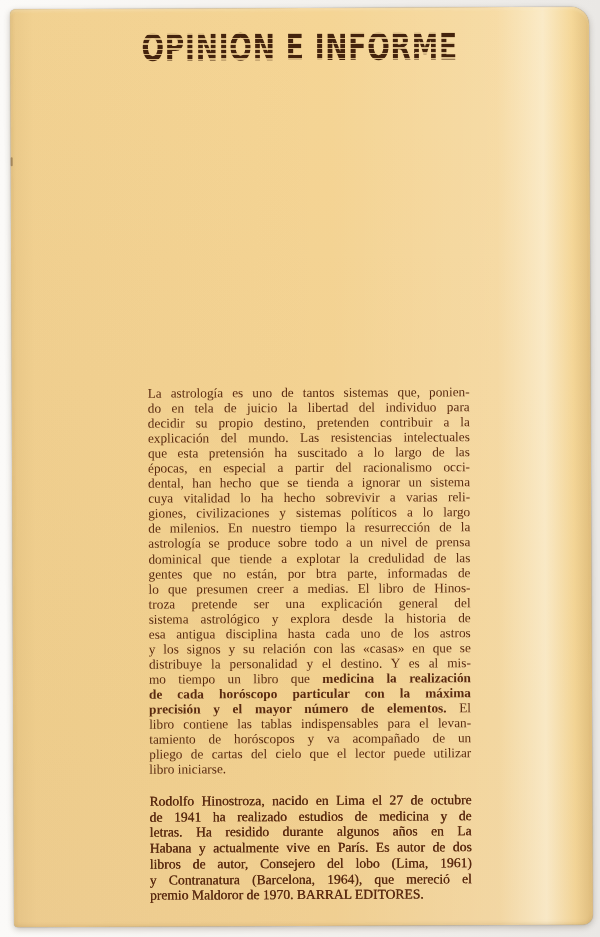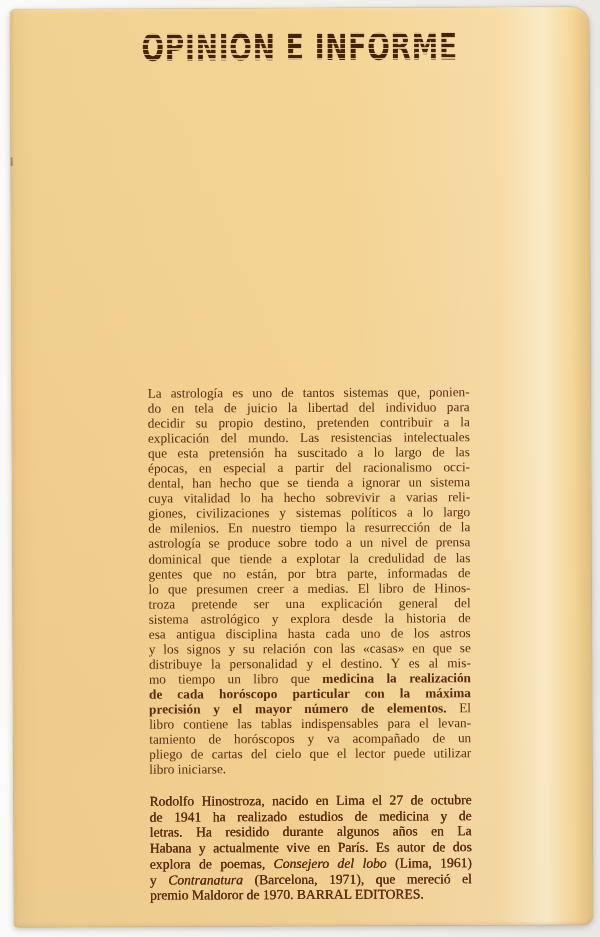--- a/index.html
+++ b/index.html
@@ -39,21 +39,21 @@
     -webkit-background-clip:text;background-clip:text;
     -webkit-text-fill-color:transparent;
   }
   .textcol{position:absolute;left:136px;width:322px;color:#5a2a10;}
   .blurb{top:377px;font-size:13.3px;line-height:15.05px;}
   .author{top:785px;font-size:13.6px;line-height:15.7px;
     text-shadow:0.3px 0 0 currentColor;}
   .tl{text-align:justify;text-align-last:justify;white-space:normal;}
   .tl.last{text-align-last:left;}
   .b{font-weight:700;}
-  .i{font-style:italic;}
+  .i{}
 </style>
 </head>
 <body>
 
 <div class="book">
   <div class="cover-blemish"></div>
   <div class="title">OPINION E INFORME</div>
   <div class="textcol blurb">
       <div class="tl"><span class="n">La astrología es uno de tantos sistemas que, ponien-</span></div>
       <div class="tl"><span class="n">do en tela de juicio la libertad del individuo para</span></div>
@@ -80,17 +80,17 @@
       <div class="tl"><span class="n">libro contiene las tablas indispensables para el levan-</span></div>
       <div class="tl"><span class="n">tamiento de horóscopos y va acompañado de un</span></div>
       <div class="tl"><span class="n">pliego de cartas del cielo que el lector puede utilizar</span></div>
       <div class="tl last"><span class="n">libro iniciarse.</span></div>
     </div>
   <div class="textcol author">
       <div class="tl"><span class="n">Rodolfo Hinostroza, nacido en Lima el 27 de octubre</span></div>
       <div class="tl"><span class="n">de 1941 ha realizado estudios de medicina y de</span></div>
       <div class="tl"><span class="n">letras. Ha residido durante algunos años en La</span></div>
       <div class="tl"><span class="n">Habana y actualmente vive en París. Es autor de dos</span></div>
-      <div class="tl"><span class="n">explora de poemas, </span><span class="i">Consejero del lobo</span><span class="n"> (Lima, 1961)</span></div>
-      <div class="tl"><span class="n">y </span><span class="i">Contranatura</span><span class="n"> (Barcelona, 1971), que mereció el</span></div>
+      <div class="tl"><span class="n">libros de autor, </span><span class="i">Consejero del lobo</span><span class="n"> (Lima, 1961)</span></div>
+      <div class="tl"><span class="n">y </span><span class="i">Contranatura</span><span class="n"> (Barcelona, 1964), que mereció el</span></div>
       <div class="tl last"><span class="n">premio Maldoror de 1970. BARRAL EDITORES.</span></div>
     </div>
 </div>
 
 </body></html>

